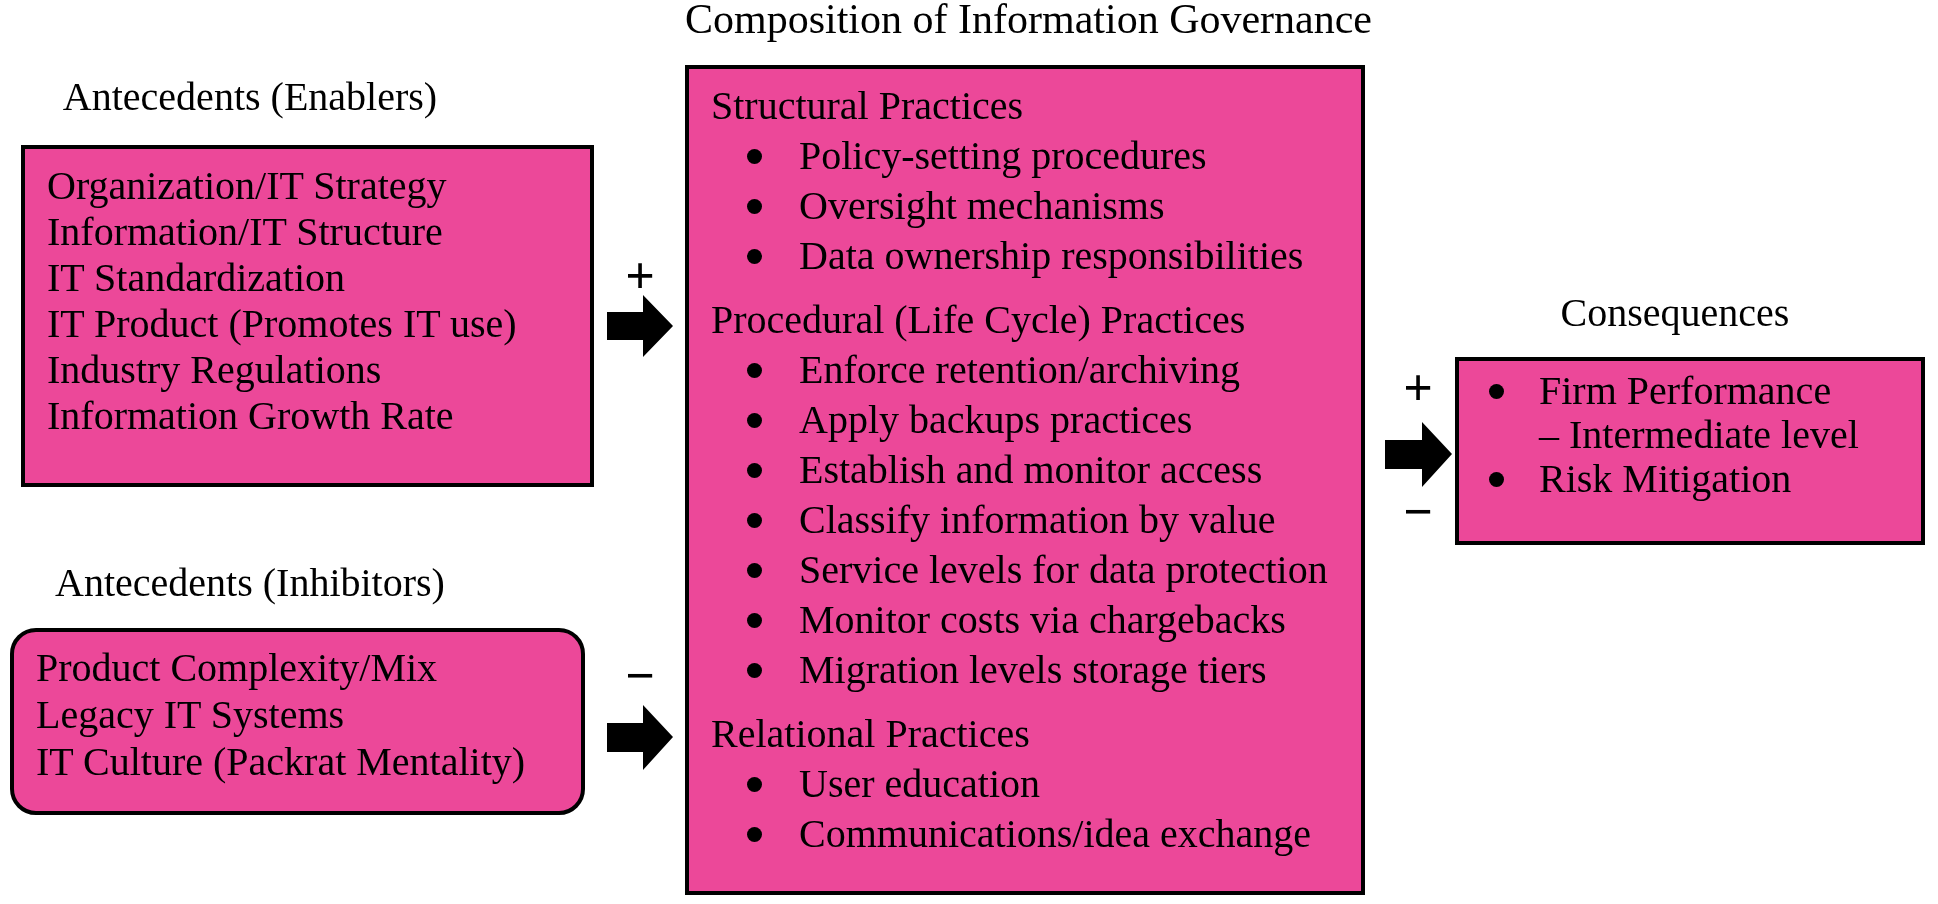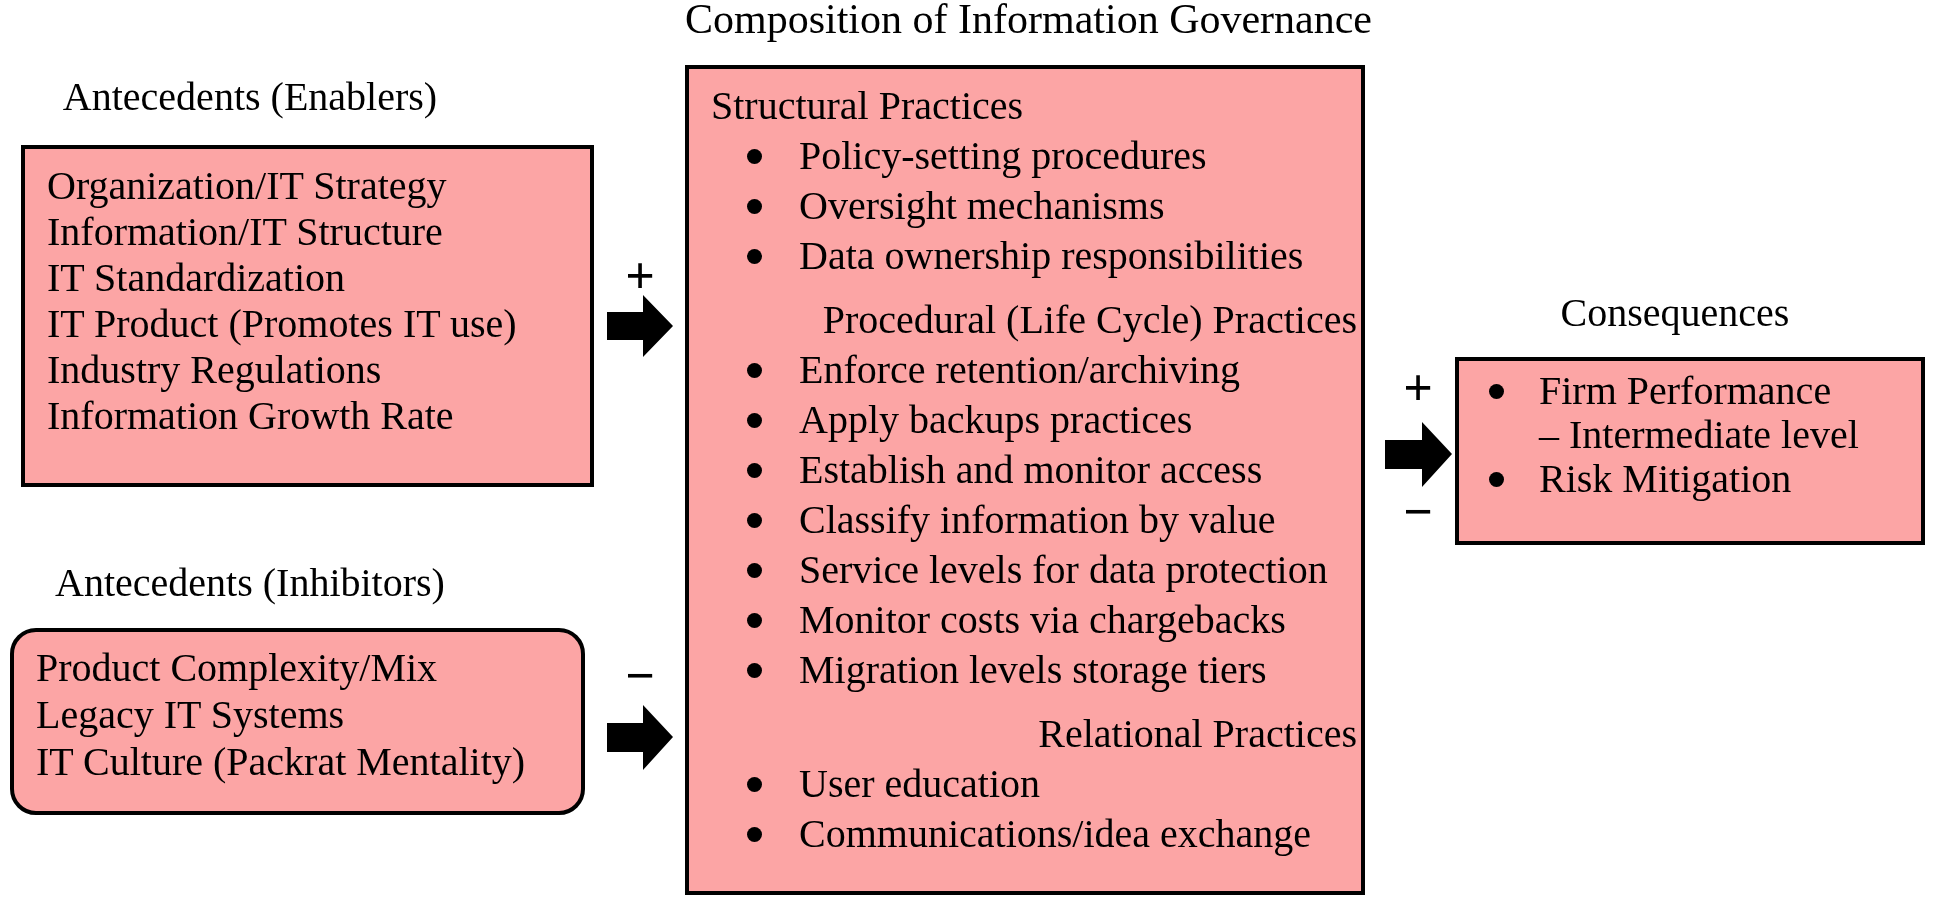--- a/index.html
+++ b/index.html
@@ -21,35 +21,35 @@
   }
   .heading {
     font-size: 40px;
     line-height: 46px;
     text-align: center;
     white-space: nowrap;
   }
   .box {
     border: 4px solid #000000;
     box-sizing: border-box;
-    background: #fca5a5;
+    background: #ec4899;
   }
   .plain-list { font-size: 40px; }
   .plain-line { white-space: nowrap; }
   .enablers-box  { padding: 14px 6px 0 22px; }
   .enablers-box .plain-line { line-height: 46px; }
   .inhibitors-box { padding: 12px 6px 0 22px; border-radius: 26px; }
   .inhibitors-box .plain-line { line-height: 47px; }
   .gov-box { padding: 12px 4px 0 22px; }
   .section-heading {
     font-size: 40px;
     line-height: 50px;
     white-space: nowrap;
   }
-  .sec-gap { margin-top: 14px; text-align: right; }
+  .sec-gap { margin-top: 14px; }
   .bullet-row {
     display: flex;
     align-items: flex-start;
     font-size: 40px;
     line-height: 50px;
   }
   .bullet-marker {
     flex: 0 0 52px;
     margin-left: 36px;
   }

